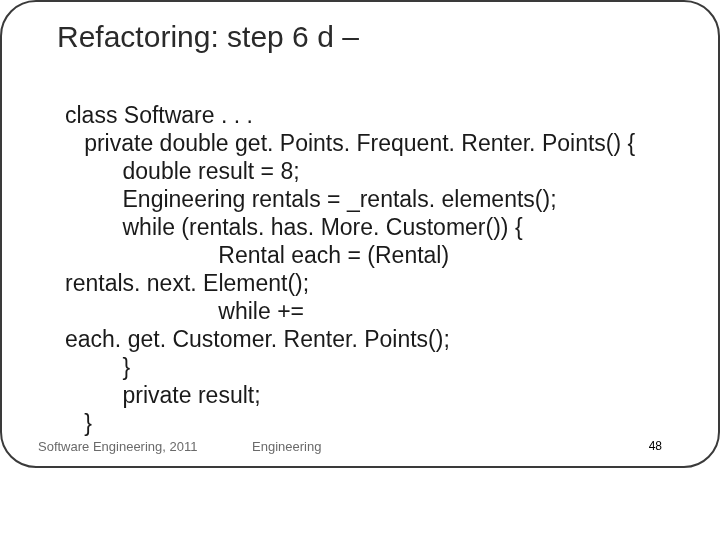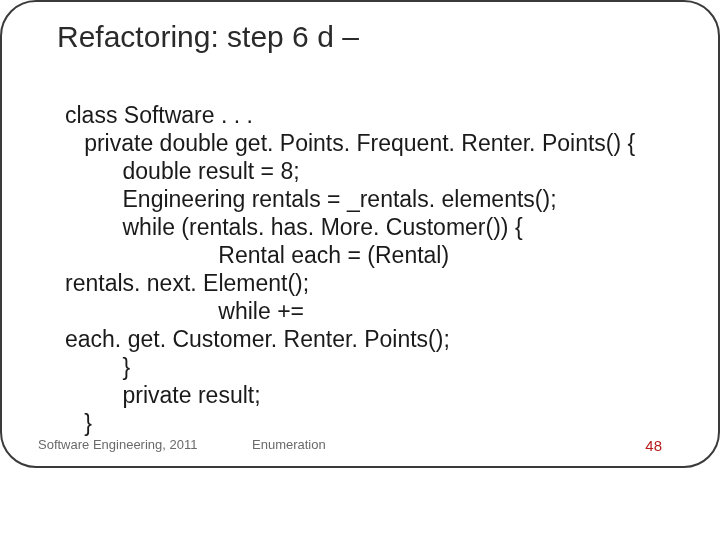--- a/index.html
+++ b/index.html
@@ -34,21 +34,21 @@
     bottom: 12px;
     left: 0; right: 0;
     display: flex;
     justify-content: space-between;
     align-items: flex-start;
     padding: 0 56px 0 36px;
     font-size: 13px;
     color: #6a6a6a;
   }
   .footer .mid { position: absolute; left: 250px; }
-  .footer .page { color: #b91c1c; font-size: 15px; }
+  .footer .page { color: #000000; font-size: 12px; }
 </style>
 </head>
 <body>
 
 <div class="slide">
 
   <div class="title">
     <span>Refactoring: step 6 d –</span><br>
   </div>
 
@@ -61,17 +61,17 @@
 <span>                        Rental each = (Rental)</span>
 <span>rentals. next. Element();</span>
 <span>                        while +=</span>
 <span>each. get. Customer. Renter. Points();</span>
 <span>         }</span>
 <span>         private result;</span>
 <span>   }</span></div>
 
   <div class="footer">
     <span>Software Engineering, 2011</span>
-    <span class="mid">Enumeration</span>
+    <span class="mid">Engineering</span>
     <span class="page">48</span>
   </div>
 
 </div>
 
 </body></html>

